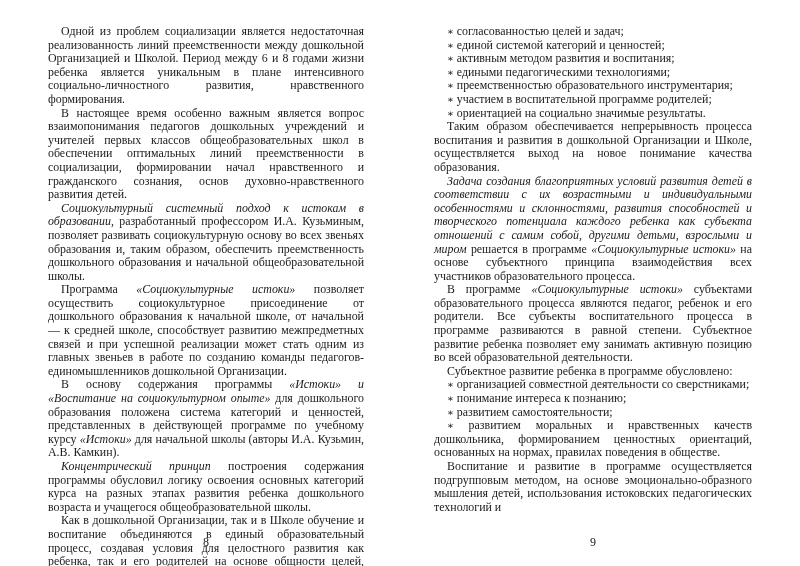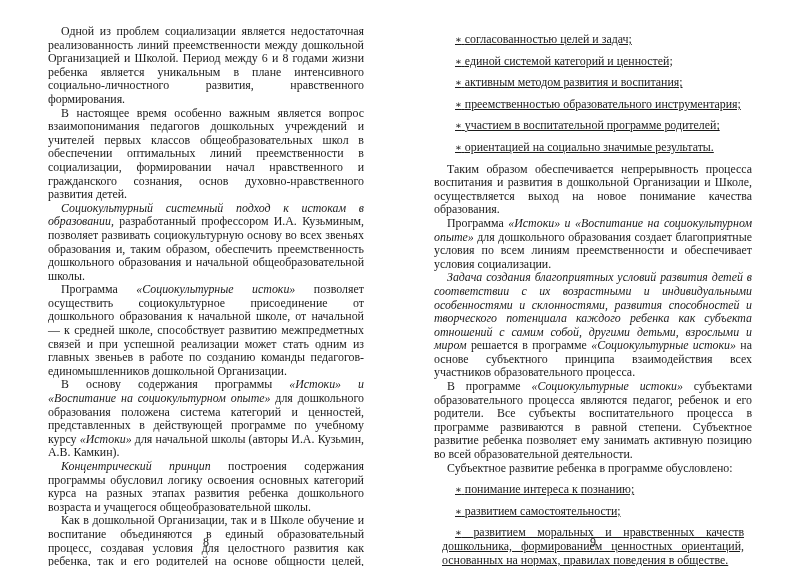--- a/index.html
+++ b/index.html
@@ -5,21 +5,21 @@
   html, body { margin: 0; padding: 0; }
   body { width: 800px; height: 566px; background: #ffffff; position: relative; overflow: hidden;
          font-family: "Liberation Serif", "DejaVu Serif", serif; color: #1a1a1a; }
   .page { position: absolute; top: 0; width: 400px; height: 566px; }
   .page.left { left: 0; }
   .page.right { left: 400px; }
   .text { position: absolute; font-size: 11.9px; line-height: 13.6px; text-align: justify; }
   .left .text { left: 48px; width: 316px; top: 25px; }
   .right .text { left: 34px; width: 318px; top: 25px; }
   .text p { margin: 0; text-indent: 13px; }
-  .text .bullet { text-indent: 13px; margin: 8px; text-decoration: underline; }
+  .text .bullet { text-indent: 13px; margin: 0; }
   .text .bullet .star { font-size: 10px; }
   .text em { font-style: italic; }
   .text p.sp { margin-top: 0; }
   .pnum { position: absolute; top: 535px; font-size: 12px; width: 20px; text-align: center; }
   .left .pnum { left: 196px; }
   .right .pnum { left: 183px; }
 </style>
 </head>
 <body>
 
@@ -35,27 +35,28 @@
 
   </div>
   <div class="pnum">8</div>
 </div>
 
 <div class="page right">
   <div class="text">
     <div class="bullet"><span class="star">∗</span> <span>согласованностью целей и задач;</span></div>
     <div class="bullet"><span class="star">∗</span> <span>единой системой категорий и ценностей;</span></div>
     <div class="bullet"><span class="star">∗</span> <span>активным методом развития и воспитания;</span></div>
+    <div class="bullet"><span class="star">∗</span> <span>едиными педагогическими технологиями;</span></div>
     <div class="bullet"><span class="star">∗</span> <span>преемственностью образовательного инструментария;</span></div>
     <div class="bullet"><span class="star">∗</span> <span>участием в воспитательной программе родителей;</span></div>
     <div class="bullet"><span class="star">∗</span> <span>ориентацией на социально значимые результаты.</span></div>
     <p><span>Таким образом обеспечивается непрерывность процесса воспитания и развития в дошкольной Организации и Школе, осуществляется выход на новое понимание качества образования.</span></p>
-    <p><span>Программа </span><em>«Истоки» и «Воспитание на социокультурном опыте»</em><span> для дошкольного образования создает благоприятные условия по всем линиям преемственности и обеспечивает условия социализации.</span></p>
     <p class="sp"><em>Задача создания благоприятных условий развития детей в соответствии с их возрастными и индивидуальными особенностями и склонностями, развития способностей и творческого потенциала каждого ребенка как субъекта отношений с самим собой, другими детьми, взрослыми и миром</em><span> решается в программе </span><em>«Социокультурные истоки»</em><span> на основе субъектного принципа взаимодействия всех участников образовательного процесса.</span></p>
     <p><span>В программе </span><em>«Социокультурные истоки»</em><span> субъектами образовательного процесса являются педагог, ребенок и его родители. Все субъекты воспитательного процесса в программе развиваются в равной степени. Субъектное развитие ребенка позволяет ему занимать активную позицию во всей образовательной деятельности.</span></p>
     <p><span>Субъектное развитие ребенка в программе обусловлено:</span></p>
+    <div class="bullet"><span class="star">∗</span> <span>организацией совместной деятельности со сверстниками;</span></div>
     <div class="bullet"><span class="star">∗</span> <span>понимание интереса к познанию;</span></div>
     <div class="bullet"><span class="star">∗</span> <span>развитием самостоятельности;</span></div>
     <div class="bullet"><span class="star">∗</span> <span>развитием моральных и нравственных качеств дошкольника, формированием ценностных ориентаций, основанных на нормах, правилах поведения в обществе.</span></div>
     <p class="sp"><span>Воспитание и развитие в программе осуществляется подгрупповым методом, на основе эмоционально-образного мышления детей, использования истоковских педагогических технологий и</span></p>
   </div>
   <div class="pnum">9</div>
 </div>
 
 </body></html>

